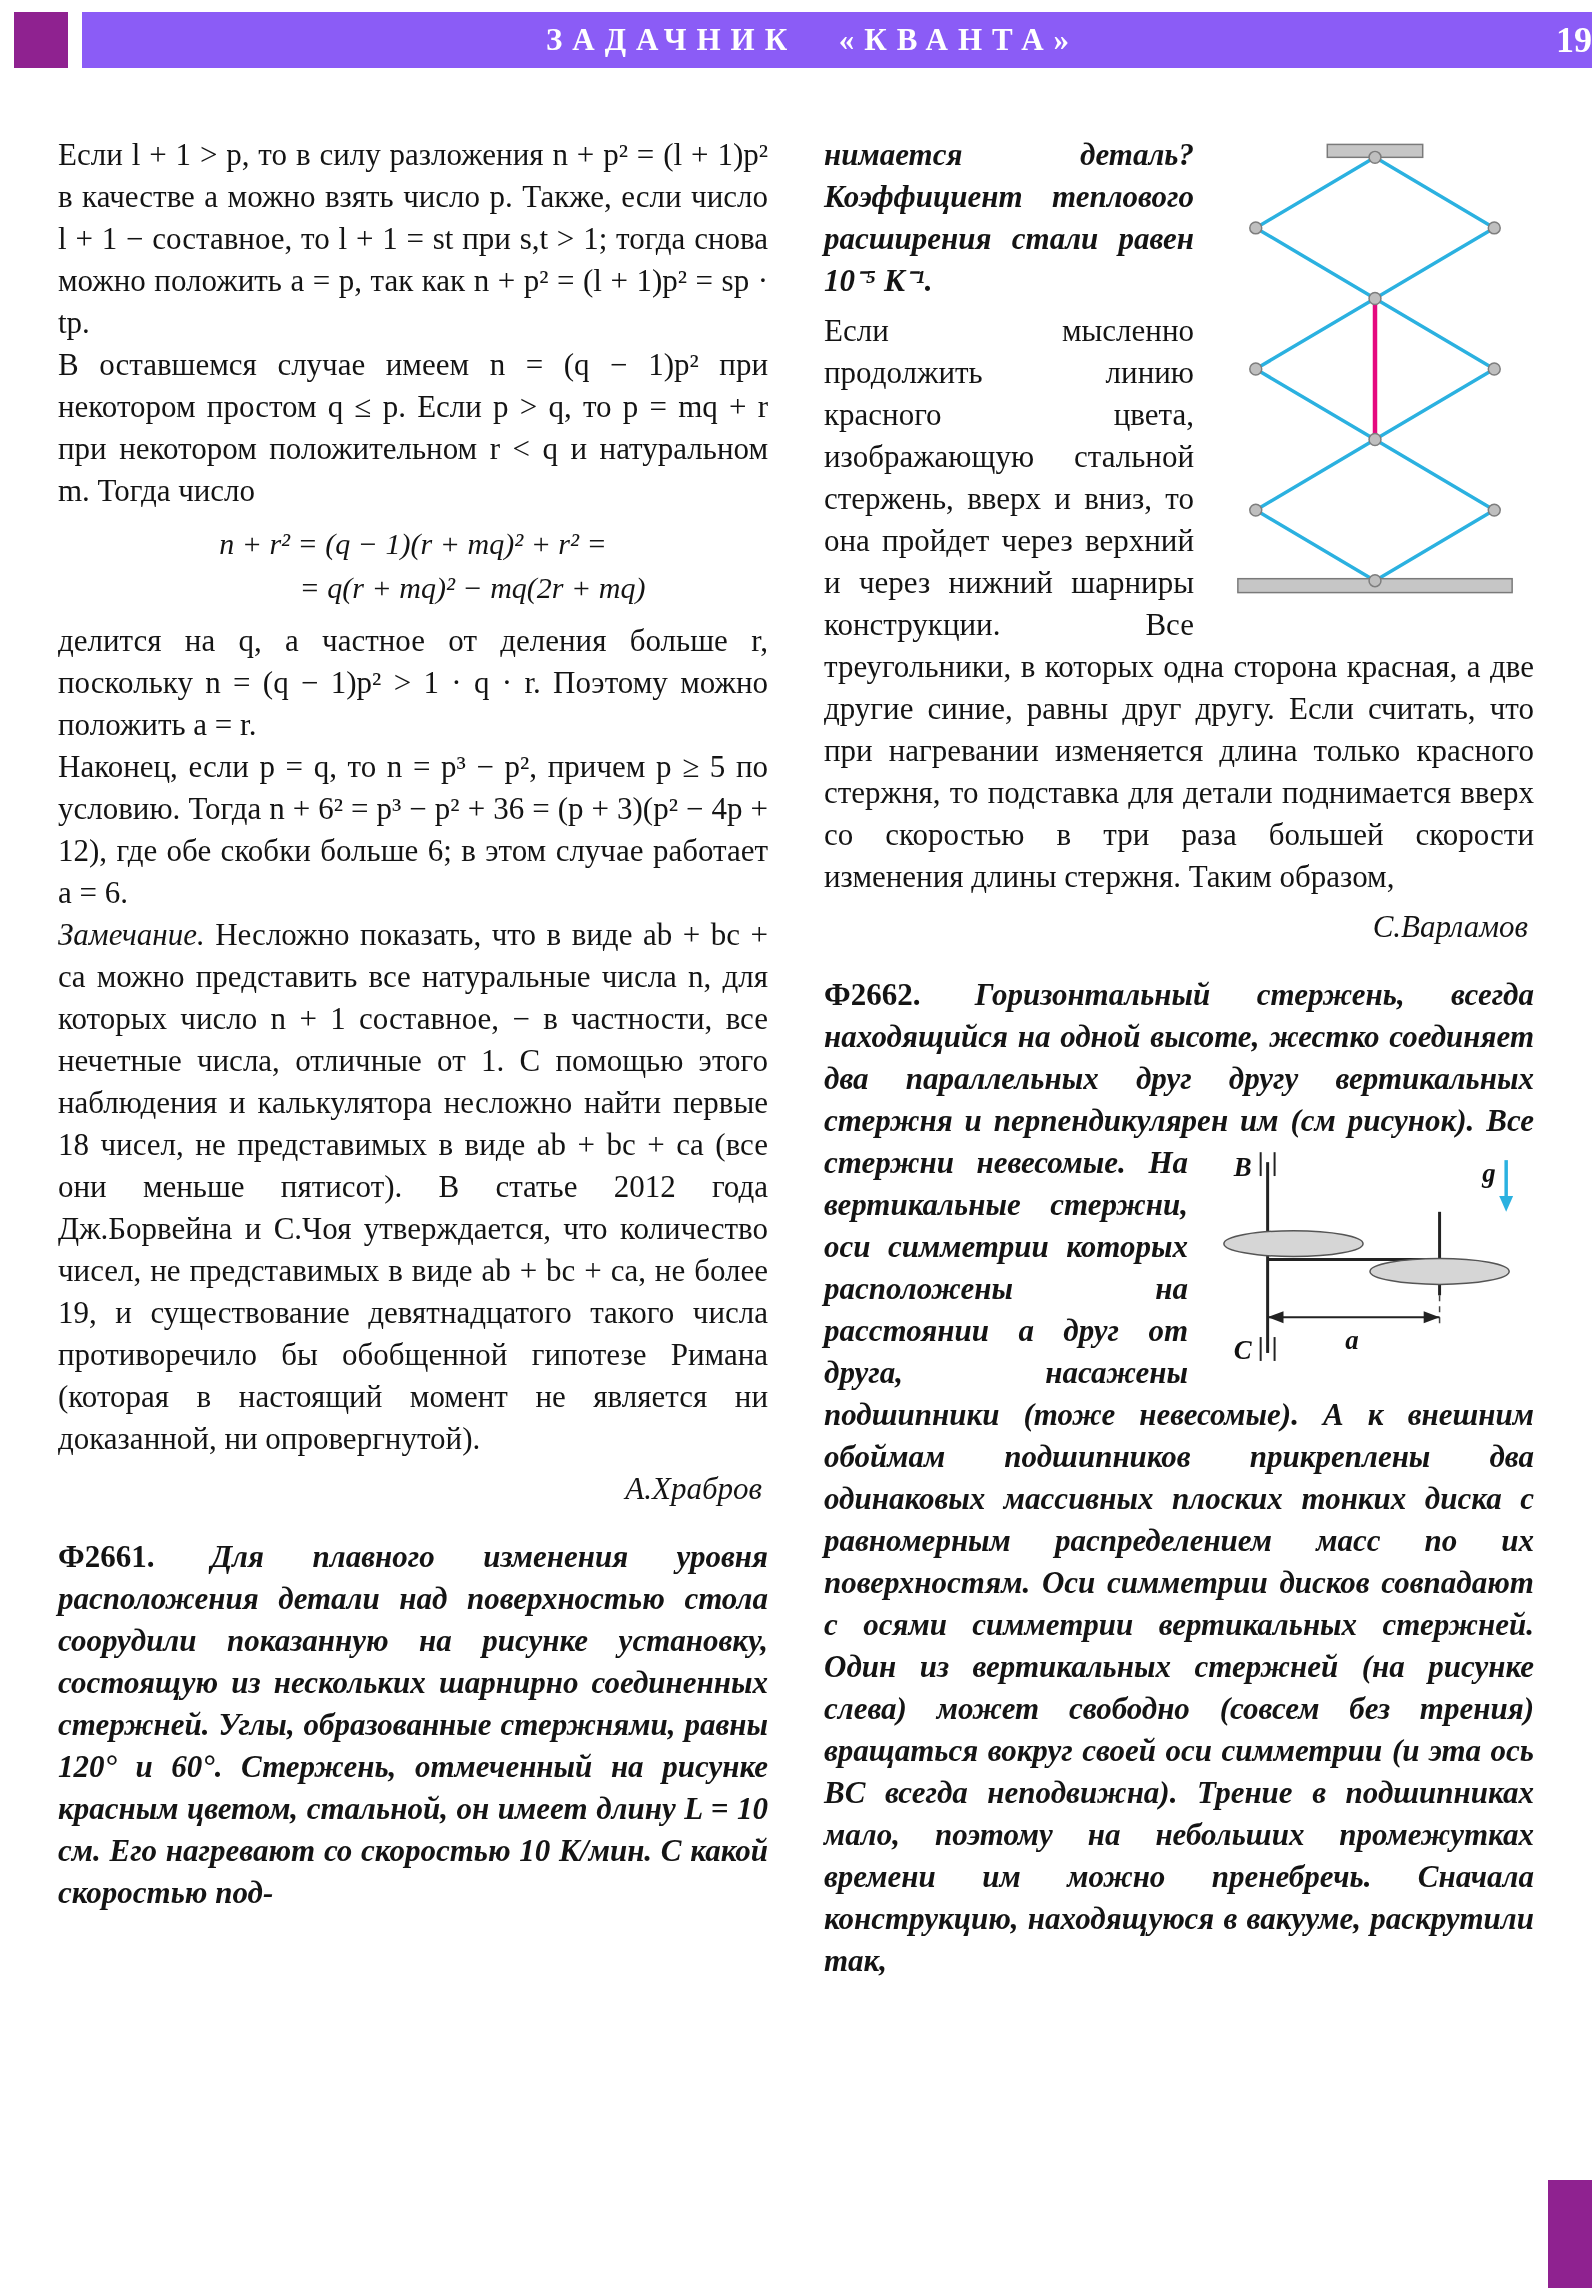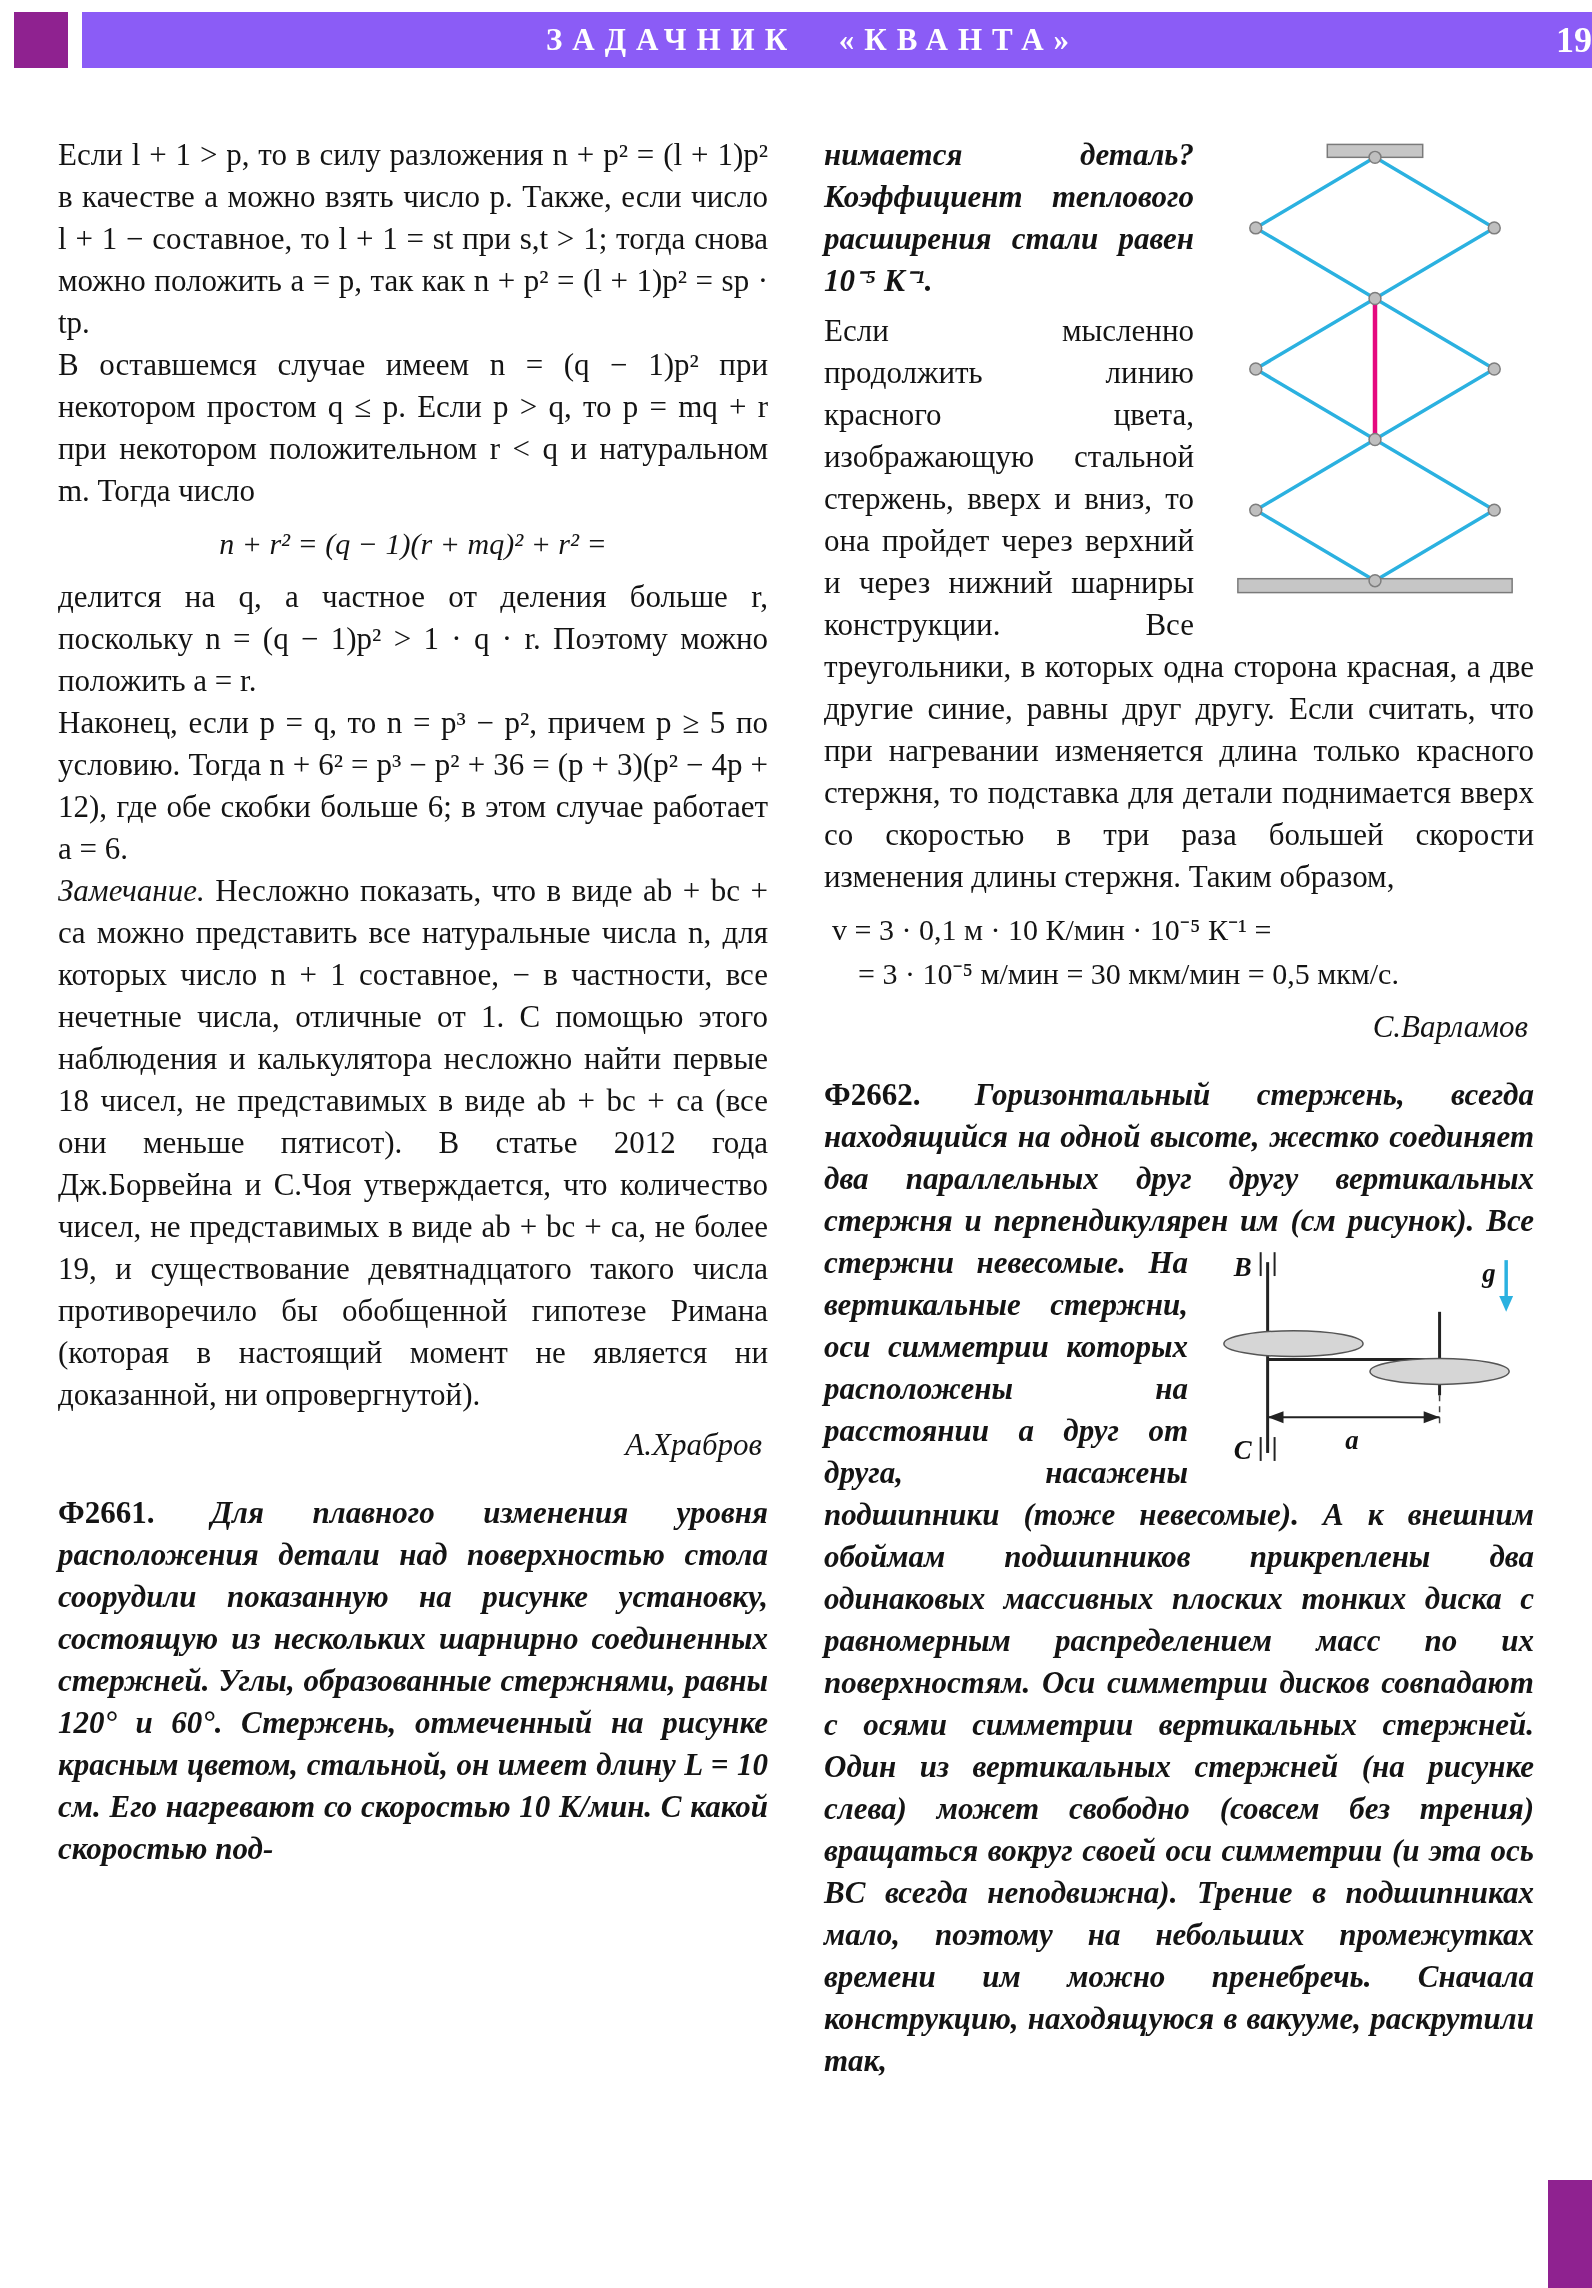--- a/index.html
+++ b/index.html
@@ -79,20 +79,21 @@
     </div>
   </div>
 
   <div class="content">
 
     <section class="col">
       <p class="para">Если l + 1 &gt; p, то в силу разложения n + p² = (l + 1)p² в качестве a можно взять число p. Также, если число l + 1 − составное, то l + 1 = st при s,t &gt; 1; тогда снова можно положить a = p, так как n + p² = (l + 1)p² = sp · tp.</p>
       <p class="para">В оставшемся случае имеем n = (q − 1)p² при некотором простом q ≤ p. Если p &gt; q, то p = mq + r при некотором положительном r &lt; q и натуральном m. Тогда число</p>
       <div class="formula">
         <div class="formula-line f-ital">n + r² = (q − 1)(r + mq)² + r² =</div>
+        <div class="formula-line f-ital shift">= q(r + mq)² − mq(2r + mq)</div>
       </div>
       <p class="para">делится на q, а частное от деления больше r, поскольку n = (q − 1)p² &gt; 1 · q · r. Поэтому можно положить a = r.</p>
       <p class="para">Наконец, если p = q, то n = p³ − p², причем p ≥ 5 по условию. Тогда n + 6² = p³ − p² + 36 = (p + 3)(p² − 4p + 12), где обе скобки больше 6; в этом случае работает a = 6.</p>
       <p class="para"><i>Замечание.</i><span> Несложно показать, что в виде ab + bc + ca можно представить все натуральные числа n, для которых число n + 1 составное, − в частности, все нечетные числа, отличные от 1. С помощью этого наблюдения и калькулятора несложно найти первые 18 чисел, не представимых в виде ab + bc + ca (все они меньше пятисот). В статье 2012 года Дж.Борвейна и С.Чоя утверждается, что количество чисел, не представимых в виде ab + bc + ca, не более 19, и существование девятнадцатого такого числа противоречило бы обобщенной гипотезе Римана (которая в настоящий момент не является ни доказанной, ни опровергнутой).</span></p>
       <p class="signature">А.Храбров</p>
       <p class="para problem"><b class="plabel">Ф2661.</b><span> Для плавного изменения уровня расположения детали над поверхностью стола соорудили показанную на рисунке установку, состоящую из нескольких шарнирно соединенных стержней. Углы, образованные стержнями, равны 120° и 60°. Стержень, отмеченный на рисунке красным цветом, стальной, он имеет длину L = 10 см. Его нагревают со скоростью 10 К/мин. С какой скоростью под-</span></p>
     </section>
 
     <section class="col">
 
@@ -117,24 +118,20 @@
             <circle class="hinge" cx="40" cy="376" r="6"></circle>
             <circle class="hinge" cx="280" cy="376" r="6"></circle>
             <circle class="hinge" cx="160" cy="447" r="6"></circle>
           </g>
         </svg>
       </div>
 
       <p class="para problem-cont">нимается деталь? Коэффициент теплового расширения стали равен 10⁻⁵ К⁻¹.</p>
       <p class="para solution-follow">Если мысленно продолжить линию красного цвета, изображающую стальной стержень, вверх и вниз, то она пройдет через верхний и через нижний шарниры конструкции. Все треугольники, в которых одна сторона красная, а две другие синие, равны друг другу. Если считать, что при нагревании изменяется длина только красного стержня, то подставка для детали поднимается вверх со скоростью в три раза большей скорости изменения длины стержня. Таким образом,</p>
 
-      <div class="formula left-style">
-        <div class="formula-line">v = 3 · 0,1 м · 10 К/мин · 10⁻⁵ К⁻¹ =</div>
-        <div class="formula-line shift">= 3 · 10⁻⁵ м/мин = 30 мкм/мин = 0,5 мкм/с.</div>
-      </div>
 
       <p class="signature">С.Варламов</p>
 
       <p class="para problem"><b class="plabel">Ф2662.</b><span> Горизонтальный стержень, всегда находящийся на одной высоте, жестко соединяет два параллельных друг другу вертикальных стержня и перпендикулярен им (см рисунок). Все стержни невесомые.</span><span class="fig2">
             <svg viewBox="0 0 330 235" width="328" height="234" style="font-size:31.5px">
 
           <line class="g-arrow" x1="302" y1="12" x2="302" y2="52"></line>
           <polygon class="g-head" points="302,64 295,48 309,48"></polygon>
           <text class="fig-label" x="278" y="34">g</text>
 

